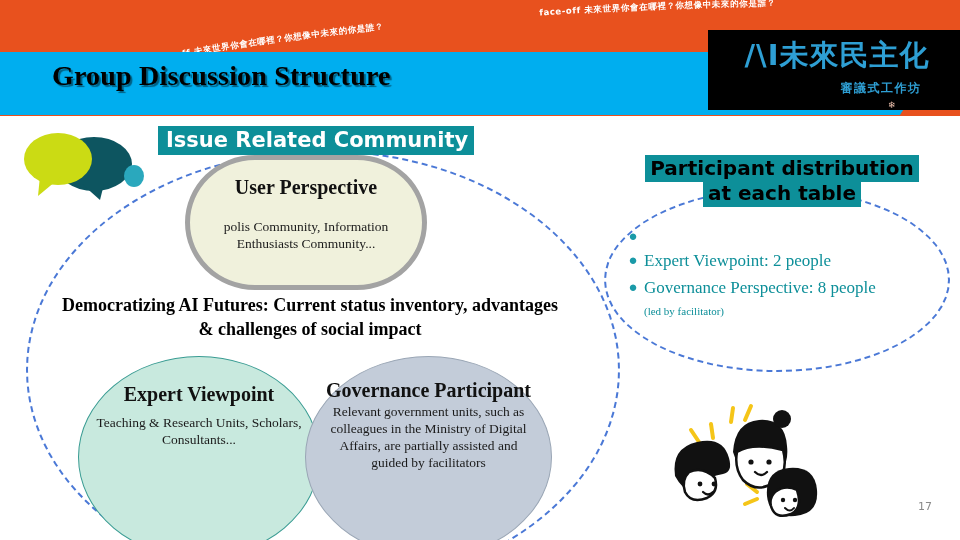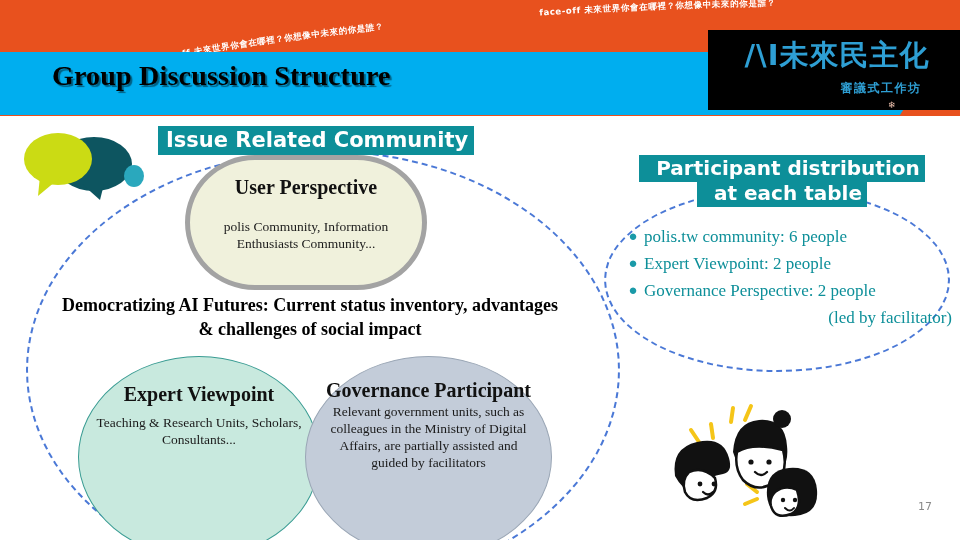--- a/index.html
+++ b/index.html
@@ -68,27 +68,27 @@
 
   
   .right-ellipse{
     position:absolute;left:604px;top:188px;width:346px;height:184px;
     border:2px dashed #4a78d6;border-radius:50%;box-sizing:border-box;
   }
   .badge-part{
     position:absolute;left:630px;top:156px;width:304px;text-align:center;
     font-family:"DejaVu Sans", sans-serif;font-weight:bold;font-size:20px;line-height:1.25;
   }
-  .badge-part span{background:#0d8f99;color:#ffffff;padding:1px 5px 2px 17px;
+  .badge-part span{background:#0d8f99;color:#000000;padding:1px 5px 2px 5px;
     box-decoration-break:clone;-webkit-box-decoration-break:clone;}
   .rlist{position:absolute;left:622px;top:226px;width:330px;}
   .rli{display:flex;align-items:flex-start;margin-bottom:4px;}
   .rbul{color:#1a9aa8;font-size:15px;line-height:1.35;width:22px;flex:0 0 22px;text-align:center;}
   .rtxt{font-family:"Liberation Serif", serif;font-size:17px;color:#0d8f99;line-height:1.35;}
-  .rnote{font-family:"Liberation Serif", serif;font-size:17px;color:#0d8f99;margin-left:22px;line-height:1.35;text-align:right;}
+  .rnote{font-family:"Liberation Serif", serif;font-size:11px;color:#0d8f99;margin-left:22px;line-height:1.35;}
 
   .people{position:absolute;left:655px;top:400px;width:180px;height:120px;}
   .pagenum{position:absolute;left:918px;top:500px;font-family:"DejaVu Sans", sans-serif;
     font-size:11px;color:#8a8a8a;}
 </style>
 </head>
 <body>
 
 <div class="slide">
 
@@ -156,29 +156,28 @@
   <div class="right-ellipse"></div>
 
   <div class="badge-part">
     <span>Participant distribution</span><br>
     <span>at each table</span>
   </div>
 
   <div class="rlist">
     <div class="rli">
       <div class="rbul">●</div>
-      <div class="rtxt">polis.tw community: 6 people</div>
     </div>
     <div class="rli">
       <div class="rbul">●</div>
       <div class="rtxt">Expert Viewpoint: 2 people</div>
     </div>
     <div class="rli">
       <div class="rbul">●</div>
-      <div class="rtxt">Governance Perspective: 2 people</div>
+      <div class="rtxt">Governance Perspective: 8 people</div>
     </div>
     <div class="rnote">(led by facilitator)</div>
   </div>
 
   <svg class="people" viewBox="0 0 180 120">
 
     <g stroke="#f5c518" stroke-width="4" stroke-linecap="round">
       <line x1="36" y1="30" x2="44" y2="42"></line>
       <line x1="56" y1="24" x2="58" y2="38"></line>
       <line x1="78" y1="8" x2="76" y2="22"></line>

